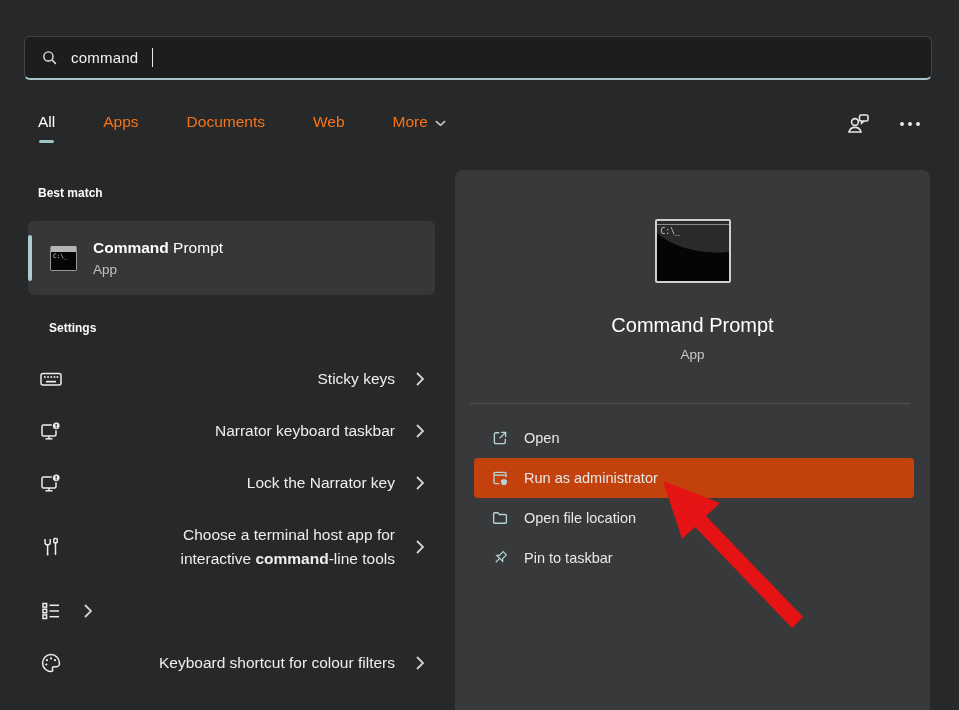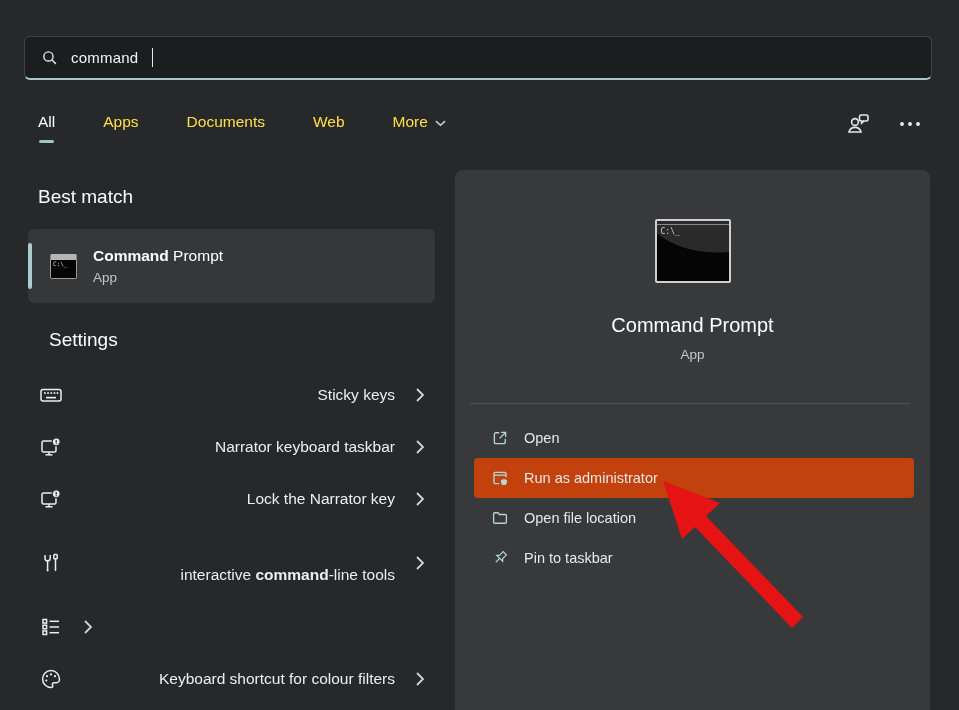--- a/index.html
+++ b/index.html
@@ -25,36 +25,36 @@
   }
   .search-text { font-size: 15px; color: #f4f4f4; letter-spacing: .2px; }
   .caret { width: 1px; height: 19px; background: #e8e8e8; margin-left: 1px; }
 
   
   .tabs {
     position: absolute; left: 38px; top: 113px;
     display: flex; align-items: flex-start; gap: 48px;
     font-size: 15.5px;
   }
-  .tab { color: #fde047; cursor: default; position: relative; padding-bottom: 12px; }
+  .tab { color: #f97316; cursor: default; position: relative; padding-bottom: 12px; }
   .tab.active { color: #ffffff; }
   .tab.active::after {
     content: ""; position: absolute; left: 1px; right: 1px; bottom: 0;
     height: 3px; border-radius: 2px; background: #9dc6c9;
   }
   .tab .chev { display: inline-block; margin-left: 7px; }
 
   .header-icons {
     position: absolute; right: 38px; top: 112px;
     display: flex; align-items: center; gap: 28px;
   }
 
   
   .left-col { position: absolute; left: 28px; top: 186px; width: 407px; }
-  .section-title { font-size: 19px; font-weight: 400; color: #fbfbfb; margin-left: 10px; }
+  .section-title { font-size: 12px; font-weight: 700; color: #fbfbfb; margin-left: 10px; }
 
   .best-card {
     margin-top: 21px;
     width: 407px; height: 74px;
     background: #353738; border-radius: 6px;
     position: relative;
     display: flex; align-items: center; gap: 16px;
     padding-left: 22px;
   }
   .sel-bar {
@@ -247,21 +247,21 @@
         <svg width="24" height="24" viewBox="0 0 24 24" fill="none" stroke="#ededed" stroke-width="1.5">
           <path d="M6 4 v3.2 a2.6 2.6 0 0 0 5.2 0 V4"></path>
           <line x1="8.6" y1="10" x2="8.6" y2="19"></line>
           <circle cx="8.6" cy="19.4" r="1" fill="#ededed" stroke="none"></circle>
           <rect x="14.8" y="3.6" width="3.4" height="4.2" rx="0.8"></rect>
           <line x1="16.5" y1="7.8" x2="16.5" y2="18"></line>
           <path d="M15.3 18 h2.4 l-1.2 2.4 z" fill="#ededed" stroke="none"></path>
         </svg>
       </span>
       <span class="lbl">
-        <br>
+        <span>Choose a terminal host app for</span><br>
         <span>interactive </span><b>command</b><span>-line tools</span>
       </span>
       <span class="chevron-right">
         <svg width="10" height="16" viewBox="0 0 10 16" fill="none" stroke="#d2d2d2" stroke-width="1.8">
             <polyline points="2,2 8,8 2,14"></polyline>
           </svg>
       </span>
     </div>
 
     <div class="srow">

